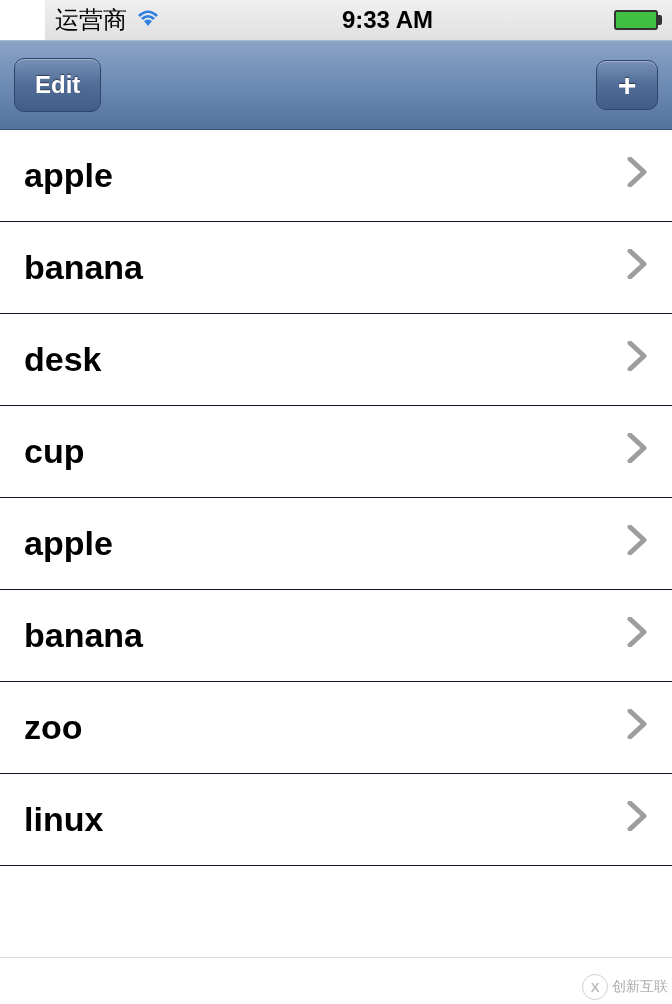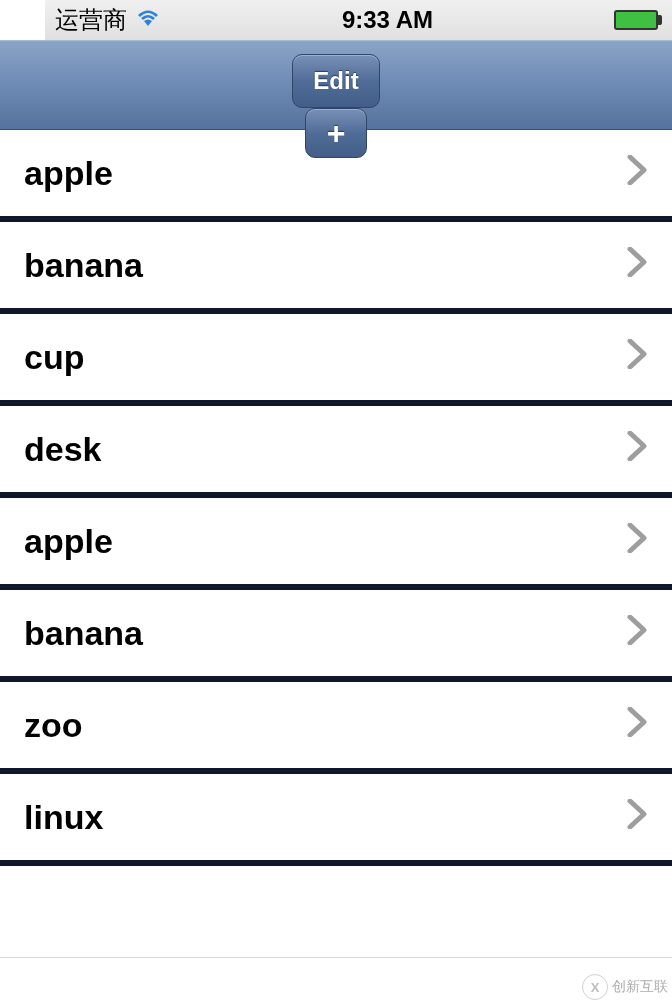--- a/index.html
+++ b/index.html
@@ -64,21 +64,20 @@
     }
     .nav-bar {
       height: 90px;
       background: linear-gradient(to bottom, #b0c3db 0%, #8aa3c5 2%, #6e8bb5 50%, #55729e 100%);
       display: flex;
       align-items: center;
       justify-content: space-between;
       padding: 14px 14px;
       border-bottom: 1px solid #3a5278;
       position: relative;
-      flex-direction: column;
     }
     .nav-button {
       background: linear-gradient(to bottom, #7890b6 0%, #506d98 50%, #415d88 100%);
       border: 1px solid #2f4668;
       border-radius: 10px;
       color: #fff;
       font-size: 24px;
       font-weight: bold;
       padding: 12px 20px;
       text-shadow: 0 -1px 1px rgba(0,0,0,0.5);
@@ -104,21 +103,21 @@
     }
     .list {
       background: #fff;
     }
     .list-row {
       display: flex;
       align-items: center;
       justify-content: space-between;
       padding: 0 24px 0 24px;
       height: 92px;
-      border-bottom: 6px solid #0f172a;
+      border-bottom: 1px solid #0f172a;
       cursor: pointer;
     }
     .list-label {
       font-size: 34px;
       font-weight: bold;
       color: #000;
     }
     .chevron {
       color: #9e9e9e;
       font-size: 28px;
@@ -186,29 +185,29 @@
   </div>
   <div class="list-row">
     <span class="list-label">banana</span>
     <span class="chevron">
       <svg viewBox="0 0 22 30">
           <path d="M4 2 L18 15 L4 28" stroke="#9e9e9e" stroke-width="5" fill="none" stroke-linecap="round" stroke-linejoin="round"></path>
         </svg>
     </span>
   </div>
   <div class="list-row">
+    <span class="list-label">desk</span>
+    <span class="chevron">
+      <svg viewBox="0 0 22 30">
+          <path d="M4 2 L18 15 L4 28" stroke="#9e9e9e" stroke-width="5" fill="none" stroke-linecap="round" stroke-linejoin="round"></path>
+        </svg>
+    </span>
+  </div>
+  <div class="list-row">
     <span class="list-label">cup</span>
-    <span class="chevron">
-      <svg viewBox="0 0 22 30">
-          <path d="M4 2 L18 15 L4 28" stroke="#9e9e9e" stroke-width="5" fill="none" stroke-linecap="round" stroke-linejoin="round"></path>
-        </svg>
-    </span>
-  </div>
-  <div class="list-row">
-    <span class="list-label">desk</span>
     <span class="chevron">
       <svg viewBox="0 0 22 30">
           <path d="M4 2 L18 15 L4 28" stroke="#9e9e9e" stroke-width="5" fill="none" stroke-linecap="round" stroke-linejoin="round"></path>
         </svg>
     </span>
   </div>
   <div class="list-row">
     <span class="list-label">apple</span>
     <span class="chevron">
       <svg viewBox="0 0 22 30">

